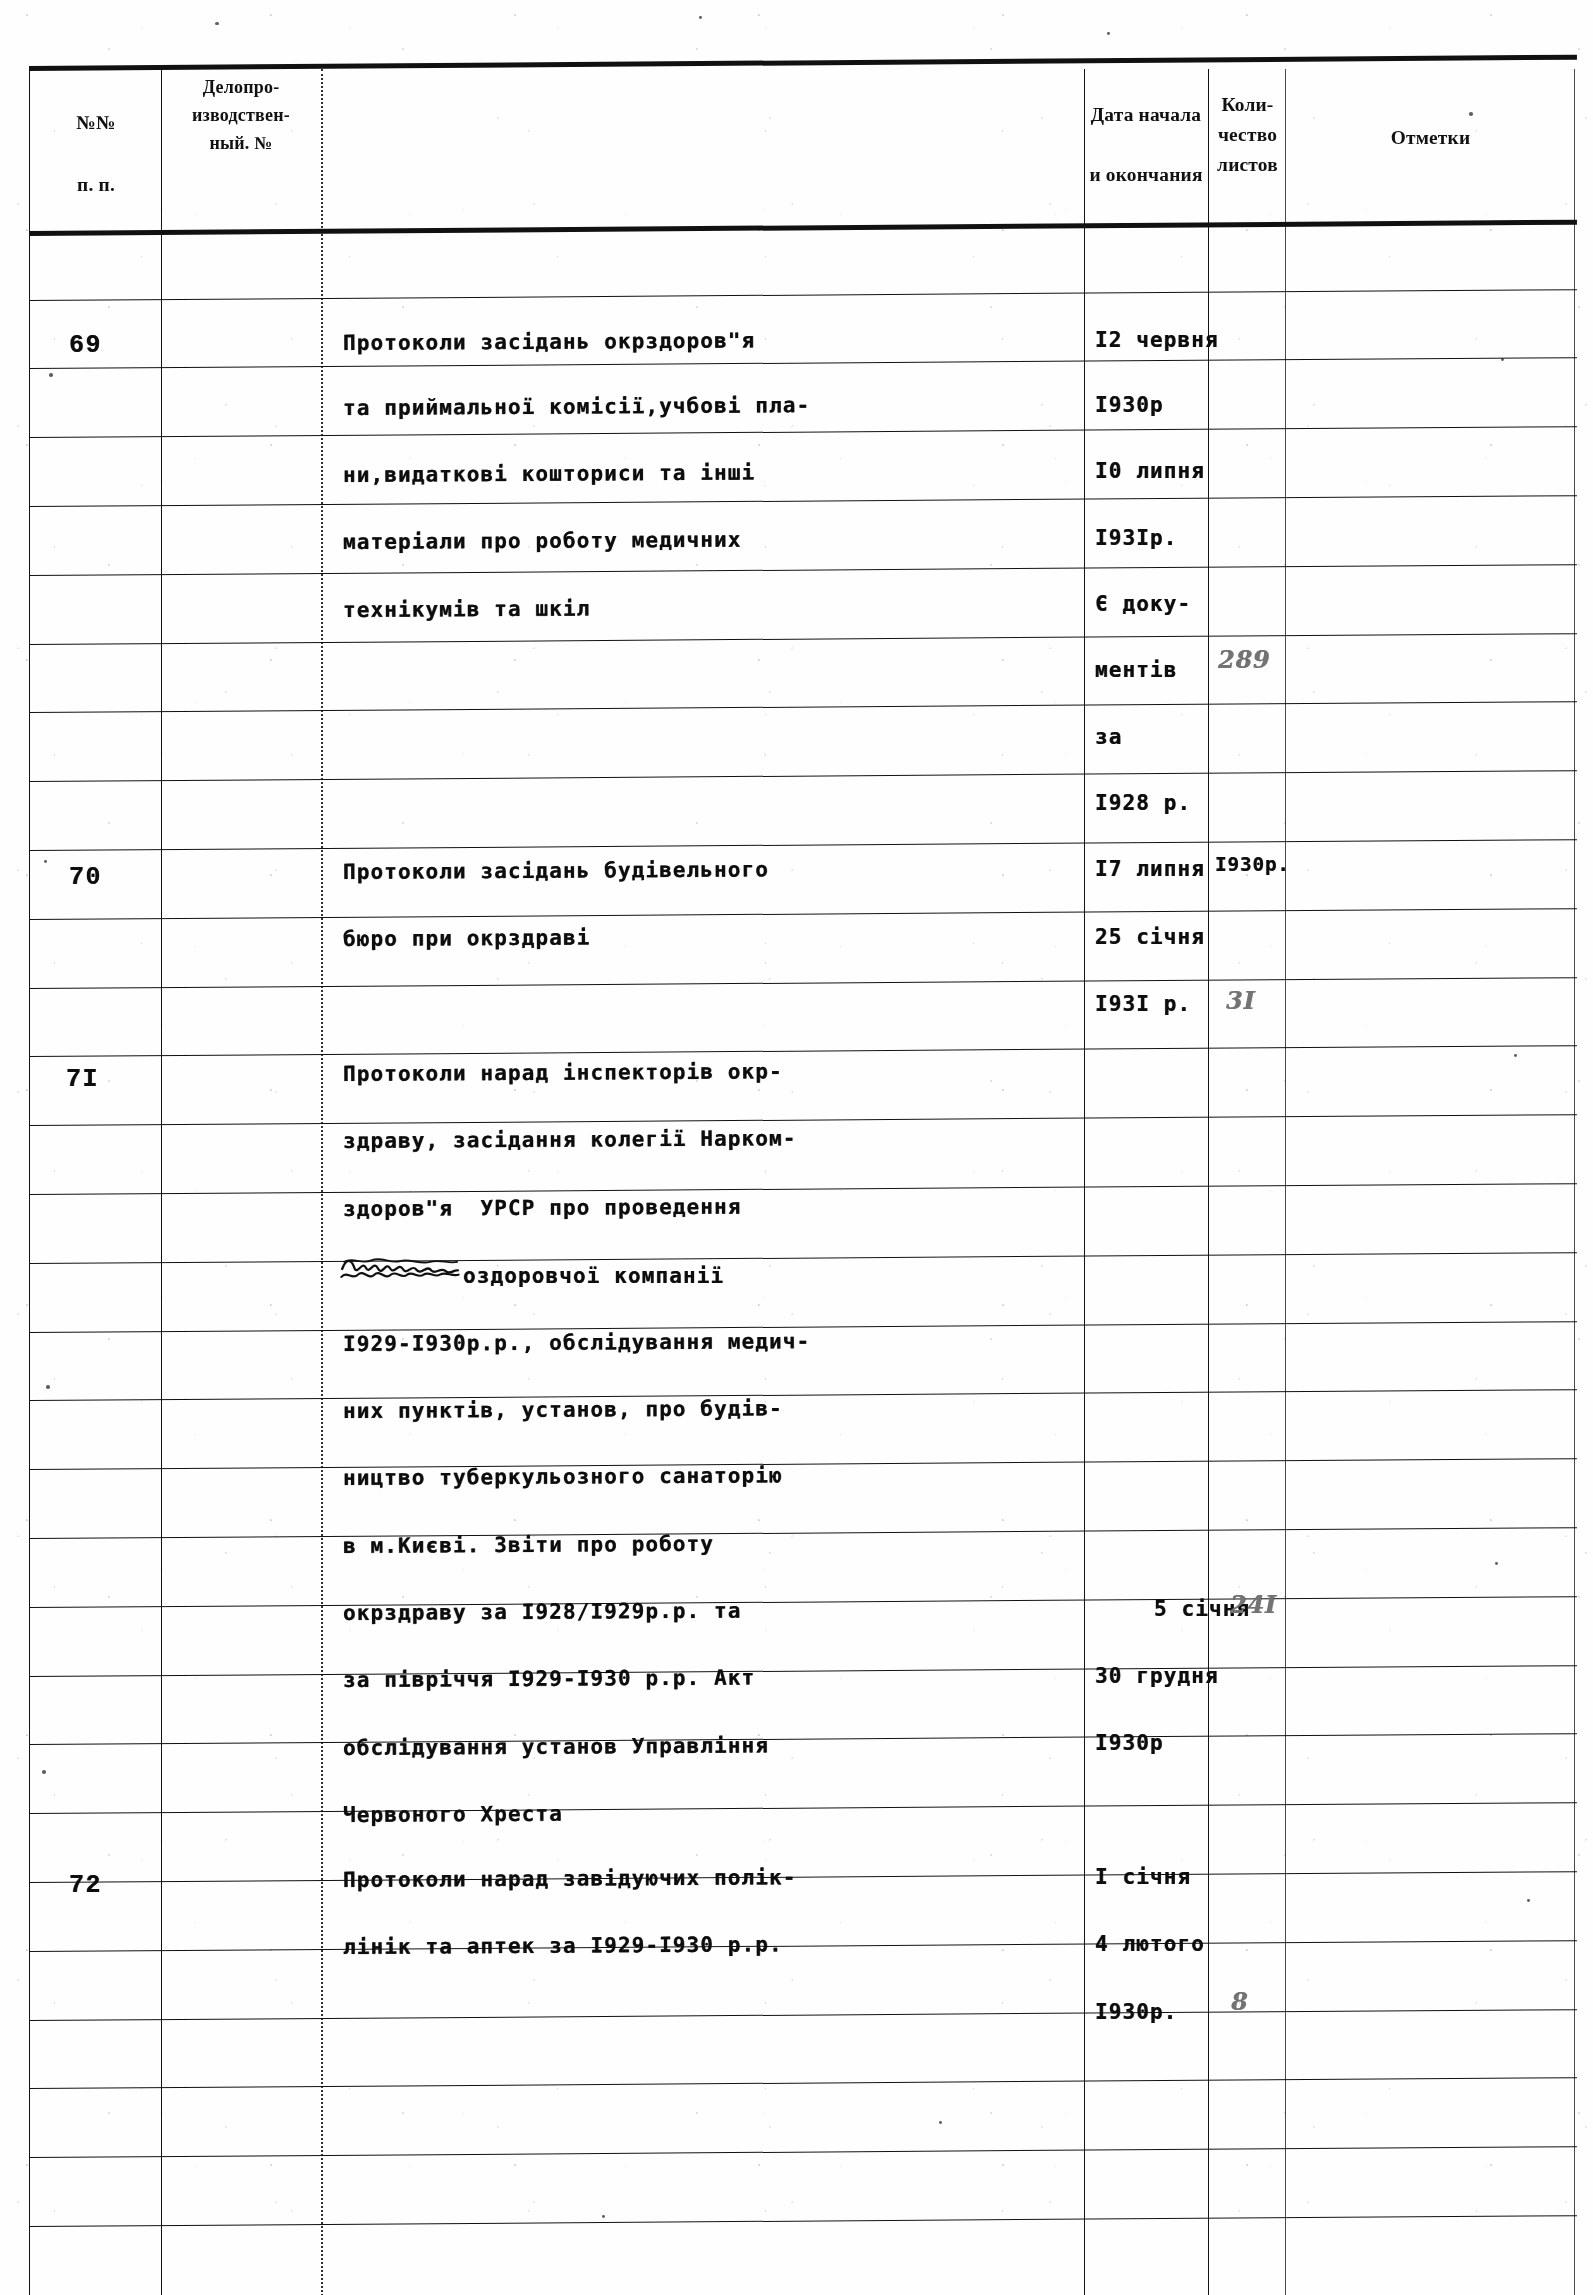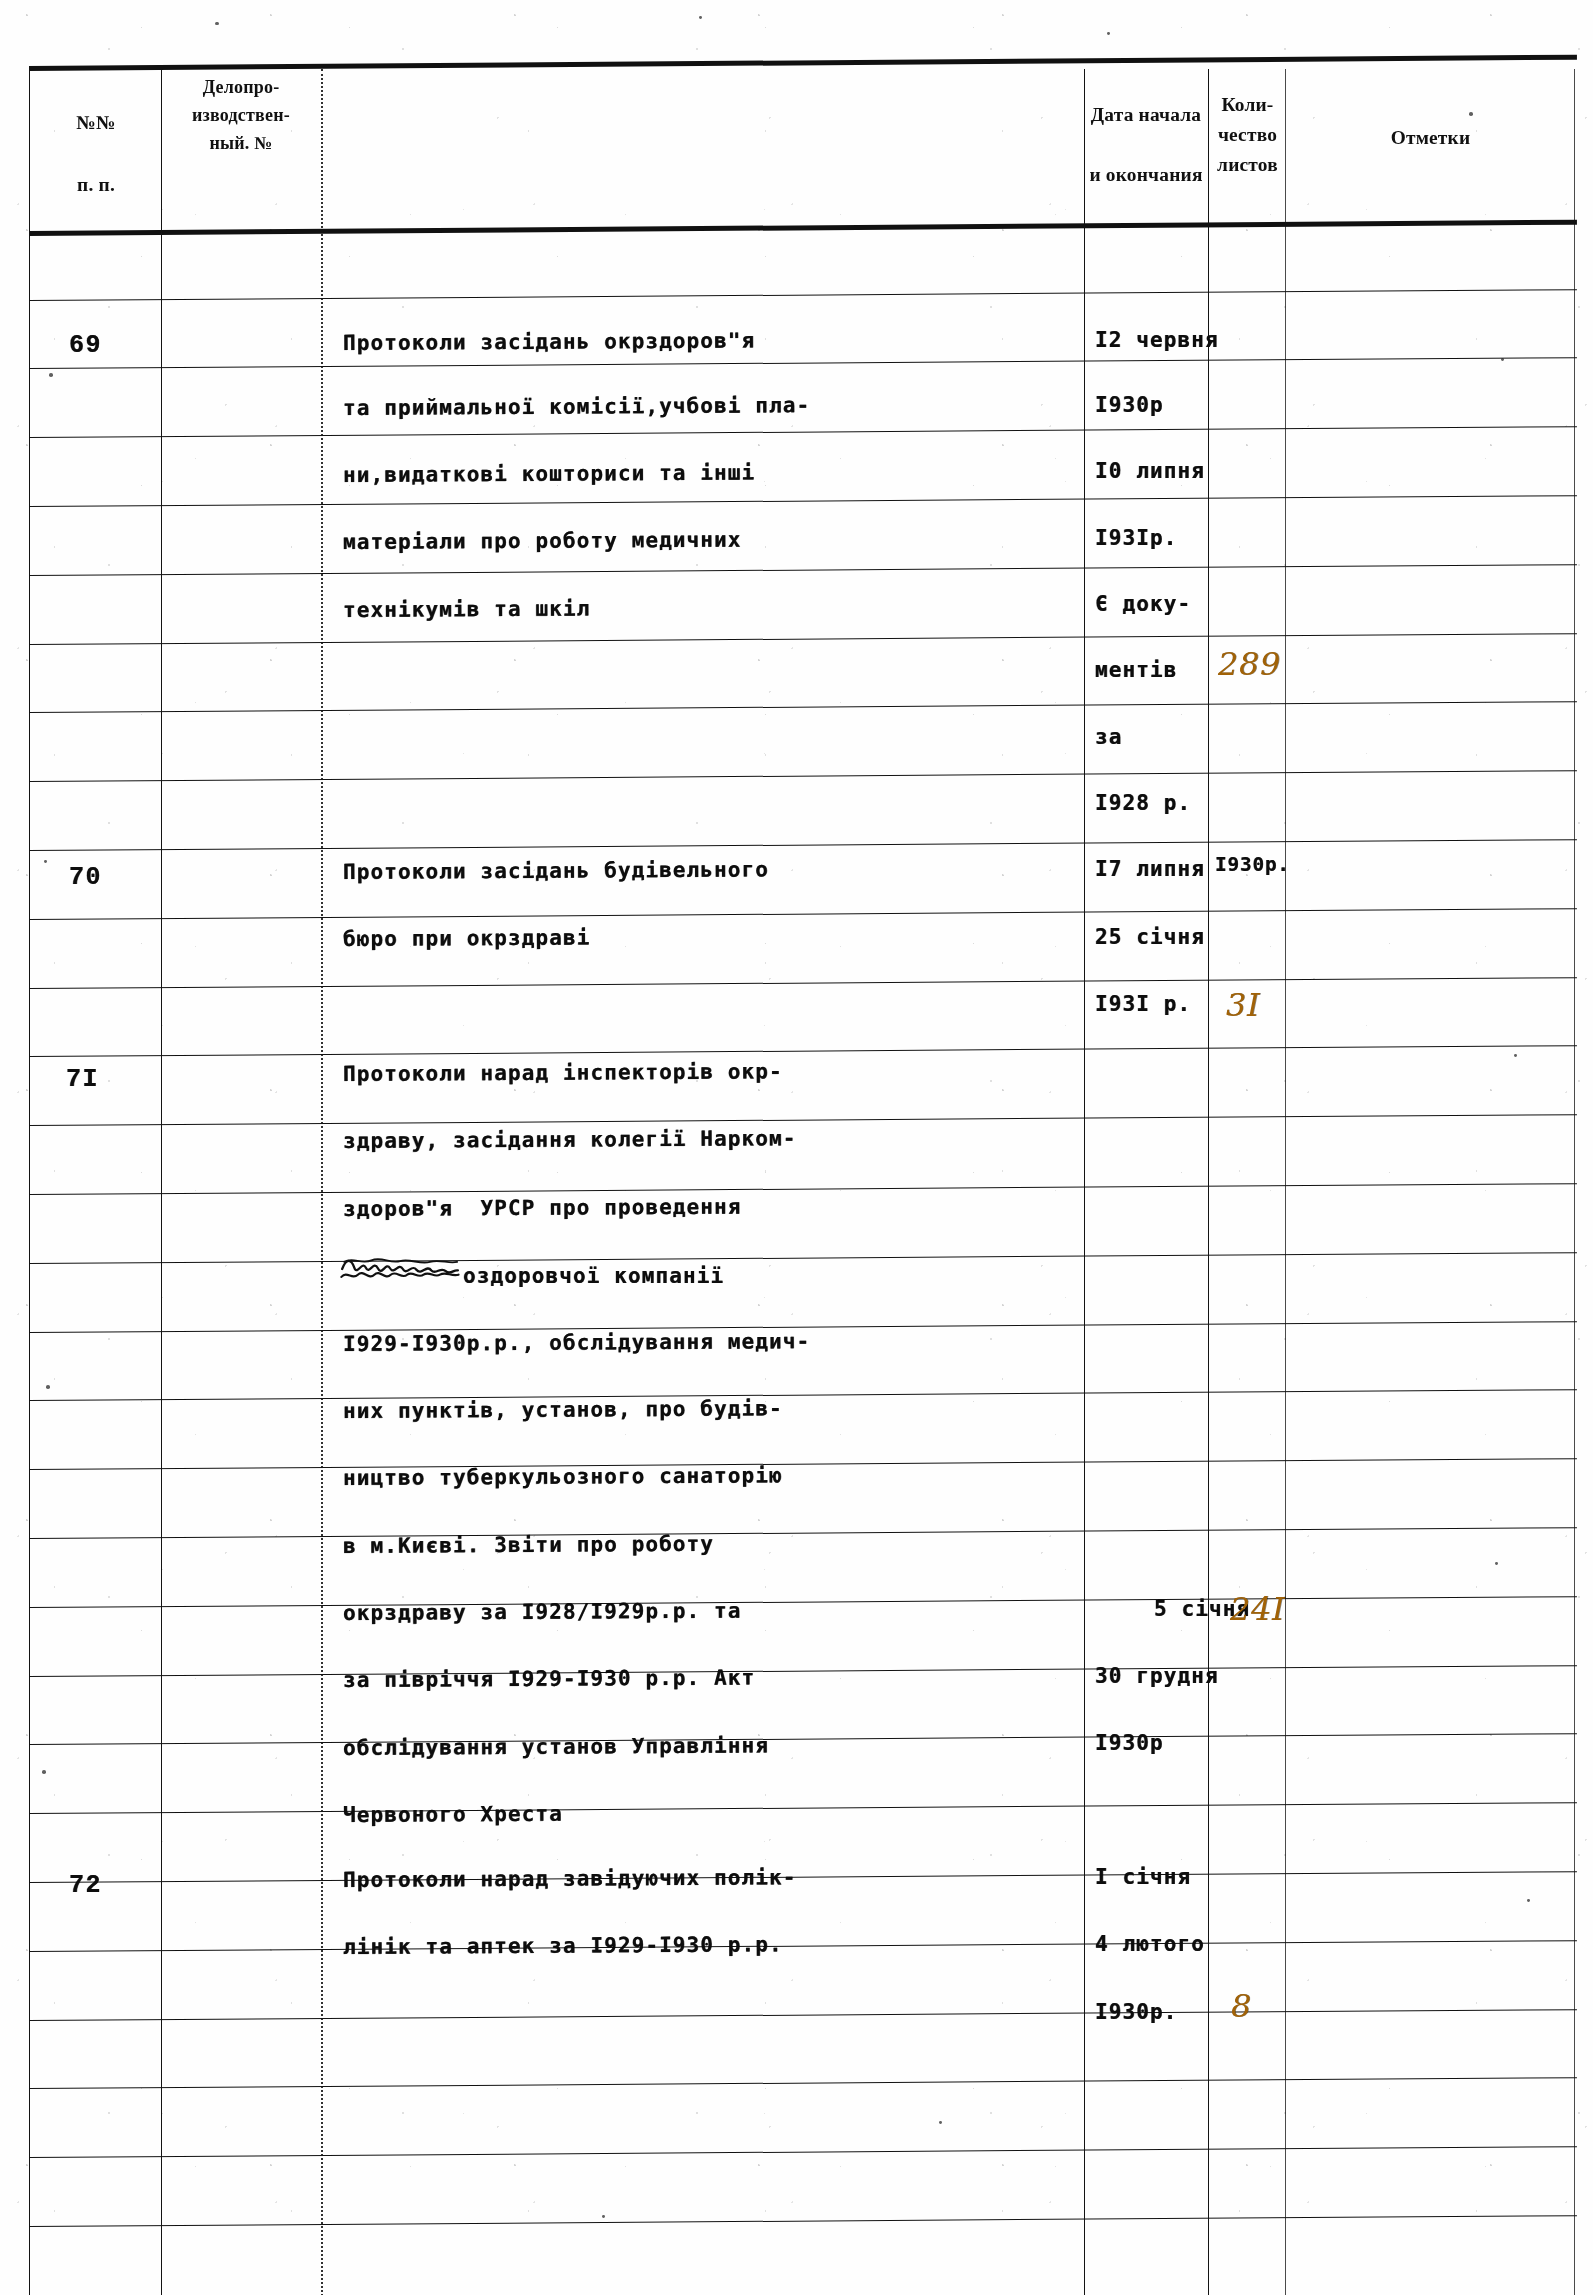--- a/index.html
+++ b/index.html
@@ -79,23 +79,23 @@
     text-shadow:0.4px 0 0 rgba(0,0,0,.55), -0.4px 0.3px 0 rgba(0,0,0,.30);
     transform-origin:left center;
   }
   .tw.small{font-size:19.4px;letter-spacing:0.8px;}
   .tw.num{font-size:25px;letter-spacing:1.4px;font-family:Liberation Mono, monospace;}
   
   .hw{
     position:absolute;
     font-family:"DejaVu Serif", serif;
     font-style:italic;
-    font-weight:400;
-    font-size:32px;
-    color:#a16207;
+    font-weight:700;
+    font-size:24px;
+    color:#737373;
     letter-spacing:0.7px;
     white-space:pre;
     text-shadow:0.6px 0.3px 0 rgba(0,0,0,.45);
   }
   
   .scribble{
     position:absolute;
     width:120px;height:32px;
     overflow:hidden;
   }

